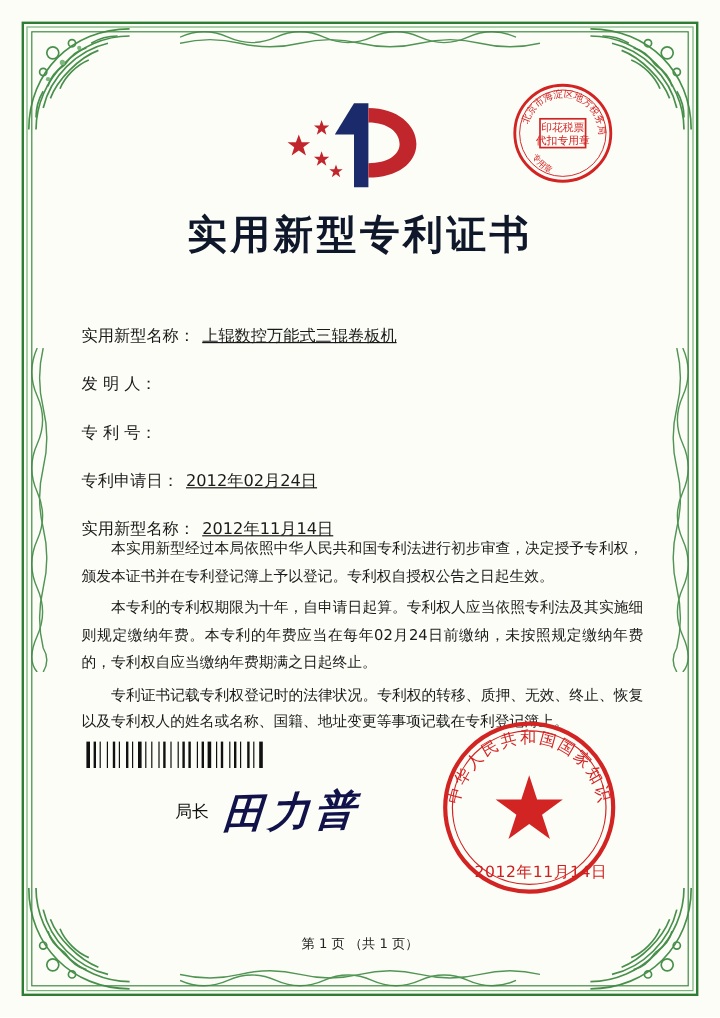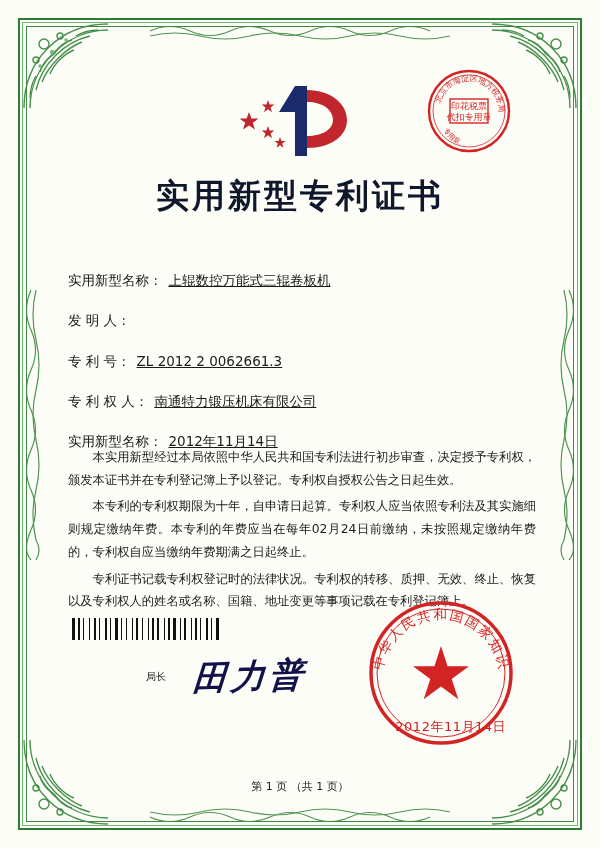--- a/index.html
+++ b/index.html
@@ -169,23 +169,23 @@
 
   
   .sig-row {
     position: absolute;
     left: 100px;
     top: 608px;
     display: flex;
     align-items: center;
   }
   .sig-label {
-    font-size: 10px;
+    font-size: 14px;
     color: #111;
-    margin-right: 27px;
+    margin-right: 12px;
   }
   .signature {
     font-family: "DejaVu Serif", serif;
     font-size: 34px;
     font-style: italic;
     font-weight: bold;
     color: #12124a;
     letter-spacing: 4px;
     transform: skewX(-6deg) rotate(-2deg);
   }
@@ -362,25 +362,24 @@
     <div class="fields">
       <div class="field-row">
         <span class="field-label">实用新型名称：</span>
         <span class="field-value">上辊数控万能式三辊卷板机</span>
       </div>
       <div class="field-row">
         <span class="field-label">发  明  人：</span>
       </div>
       <div class="field-row">
         <span class="field-label">专  利  号：</span>
-        <span class="field-value">ZL 2012 2 0062661.3</span>
       </div>
       <div class="field-row">
-        <span class="field-label">专 利 权 人：</span>
-        <span class="field-value">南通特力锻压机床有限公司</span>
+        <span class="field-label">专利申请日：</span>
+        <span class="field-value">2012年02月24日</span>
       </div>
       <div class="field-row">
         <span class="field-label">实用新型名称：</span>
         <span class="field-value">2012年11月14日</span>
       </div>
     </div>
 
     <div class="paragraphs">
       <p>本实用新型经过本局依照中华人民共和国专利法进行初步审查，决定授予专利权，颁发本证书并在专利登记簿上予以登记。专利权自授权公告之日起生效。</p>
       <p>本专利的专利权期限为十年，自申请日起算。专利权人应当依照专利法及其实施细则规定缴纳年费。本专利的年费应当在每年02月24日前缴纳，未按照规定缴纳年费的，专利权自应当缴纳年费期满之日起终止。</p>

